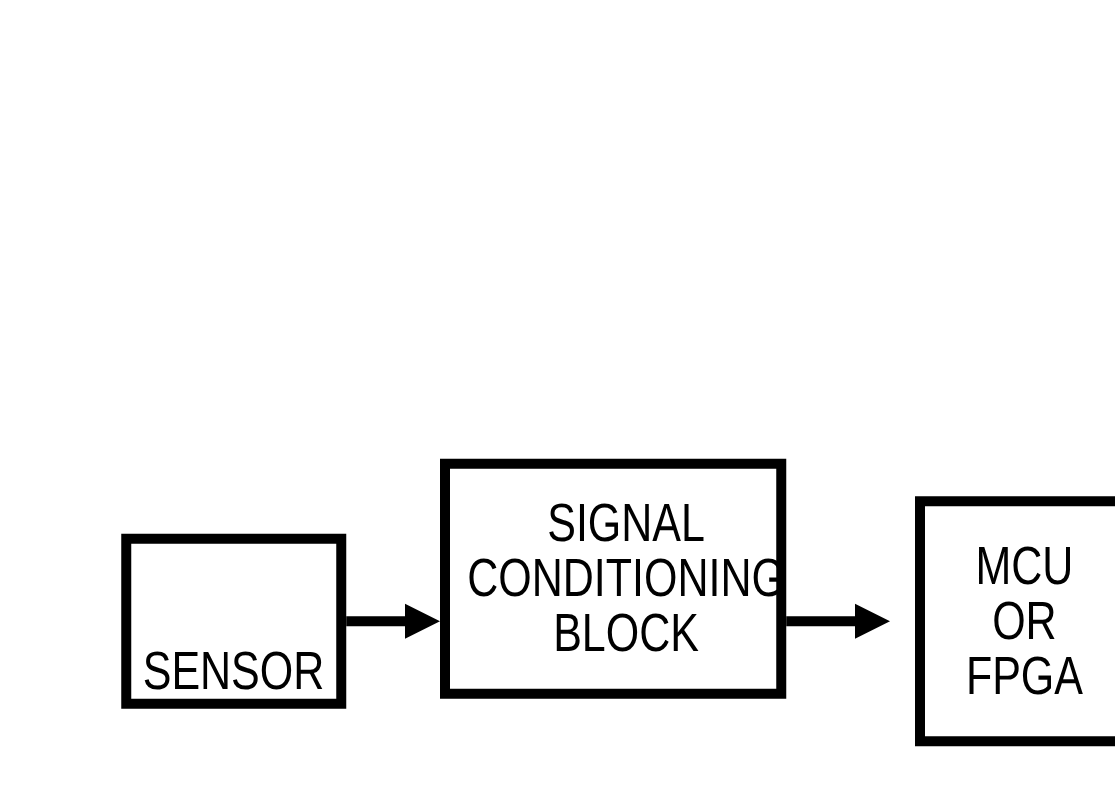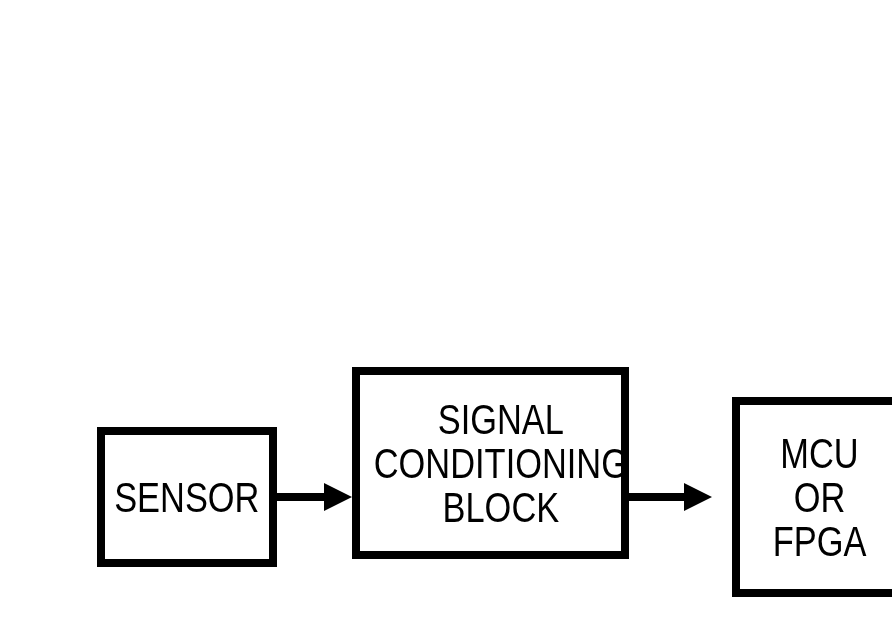--- a/index.html
+++ b/index.html
@@ -38,20 +38,21 @@
     transform: scaleX(0.80);
     transform-origin: center center;
   }
 
   
   #block-sensor {
     left: 97px;
     top: 427px;
     width: 180px;
     height: 140px;
+    align-items: flex-end;
   }
   #block-sensor .block-label {
     font-size: 43px;
   }
 
   
   #block-signal-conditioning {
     left: 352px;
     top: 367px;
     width: 277px;

